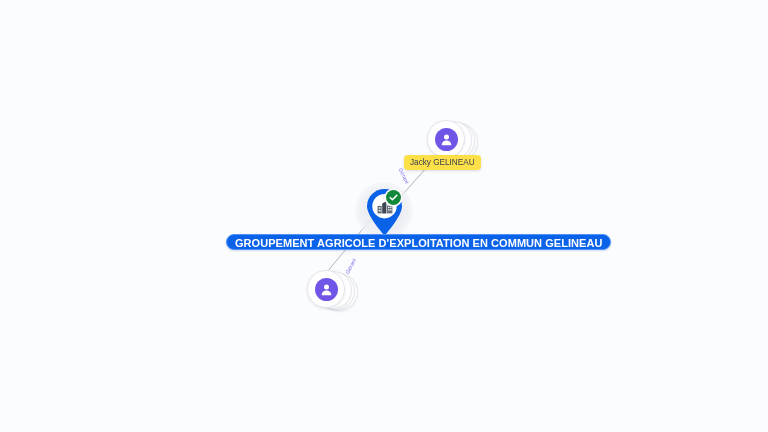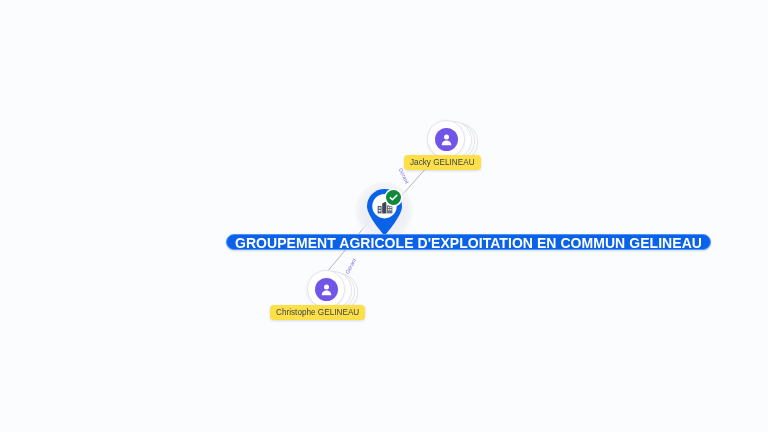--- a/index.html
+++ b/index.html
@@ -112,21 +112,21 @@
     position: absolute;
     left: 226px;
     top: 234px;
     height: 16px;
     line-height: 16px;
     padding: 0 8px;
     background: #0a62e8;
     border: 1px solid #4d93fb;
     border-radius: 8px;
     color: #ffffff;
-    font-size: 14px;
+    font-size: 11px;
     font-weight: bold;
     letter-spacing: 0.05px;
     white-space: nowrap;
     box-sizing: border-box;
     box-shadow: 0 1px 2px rgba(10,60,140,0.18);
   }
 
   
   .person-node {
     position: absolute;
@@ -262,15 +262,14 @@
     <div class="avatar-ring">
       <div class="avatar-circle">
         <svg viewBox="0 0 13 13" xmlns="http://www.w3.org/2000/svg">
           <circle cx="6.5" cy="4.1" r="2.5" fill="#ffffff"></circle>
           <path d="M1.7 12.2 C1.7 8.9 4.0 7.4 6.5 7.4 C9.0 7.4 11.3 8.9 11.3 12.2 Z" fill="#ffffff"></path>
         </svg>
       </div>
     </div>
   </div>
 
-  <div class="person-label christophe">Christophe GELINEAU</div>
 
 </div>
 
 </body></html>

